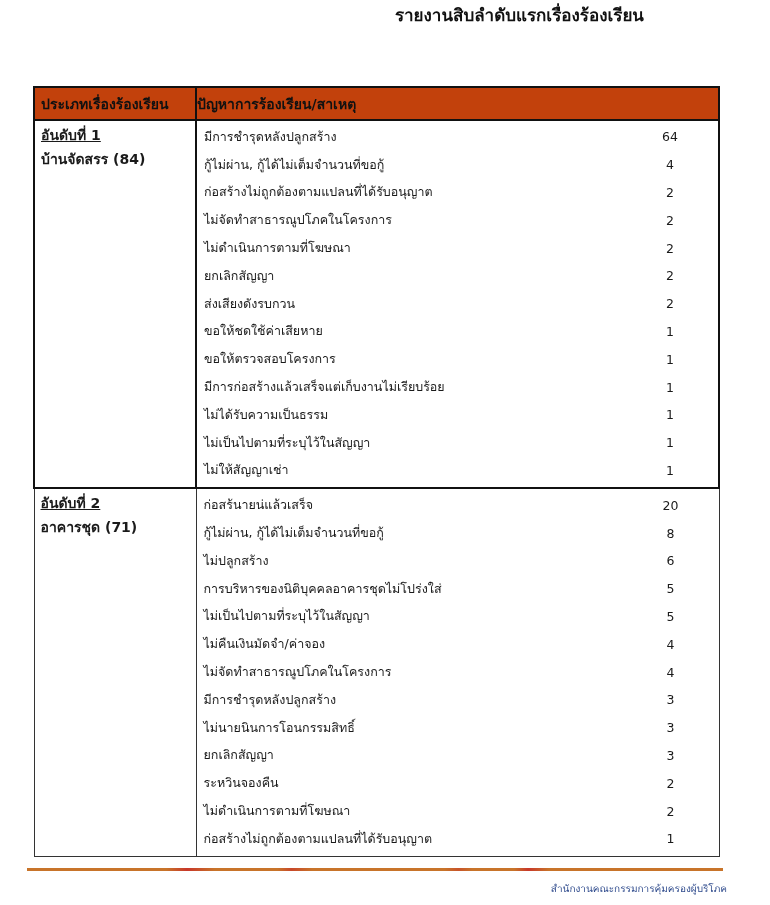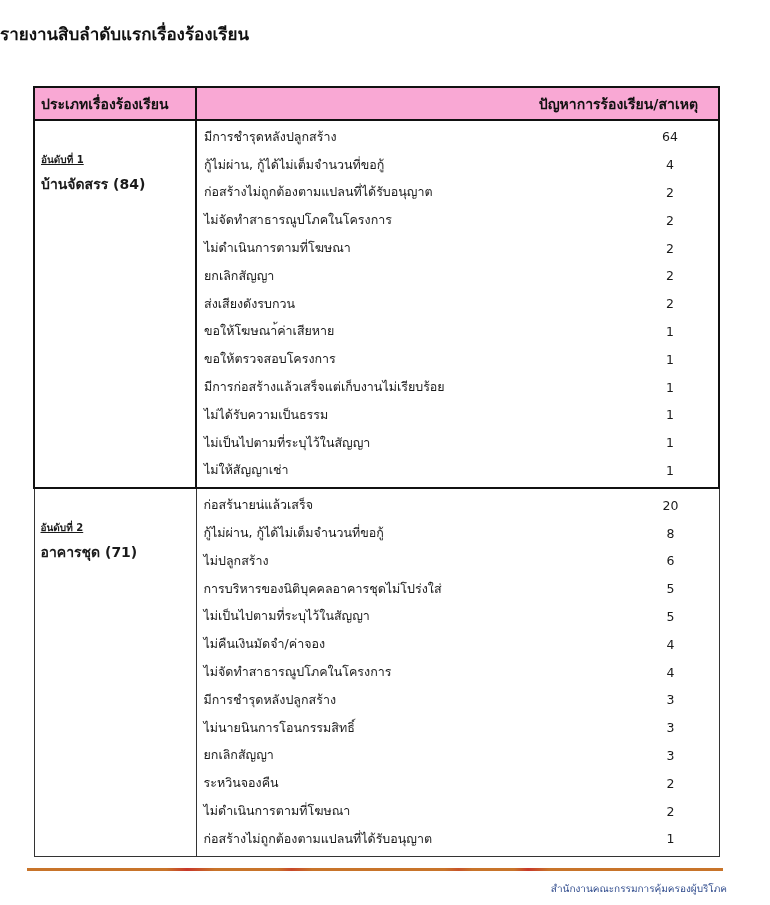--- a/index.html
+++ b/index.html
@@ -11,23 +11,23 @@
       width: 770px;
       height: 905px;
       position: relative;
       overflow: hidden;
       font-family: "DejaVu Sans", sans-serif;
       color: #1a1a1a;
     }
     .title-block {
       position: absolute;
       left: 0;
-      top: 20px;
+      top: 1px;
       width: 644px;
-      text-align: left;
+      text-align: right;
     }
     .title-line {
       font-weight: bold;
       font-size: 17px;
       line-height: 28px;
       color: #111;
     }
     .report-table {
       position: absolute;
       left: 33px;
@@ -36,53 +36,52 @@
       border-collapse: collapse;
       table-layout: fixed;
     }
     .report-table td, .report-table th {
       padding: 0;
       vertical-align: top;
     }
     .col-type { width: 162px; }
     .col-issue { width: 523px; }
     .header-row th {
-      background: #f9a8d4;
+      background: #c2410c;
       height: 31px;
       font-size: 14px;
       font-weight: bold;
       color: #111;
       border: 2px solid #111;
       vertical-align: middle;
     }
     .header-row th.h-type {
       text-align: left;
       padding-left: 6px;
     }
     .header-row th.h-issue {
-      text-align: right;
+      text-align: left;
       padding-right: 20px;
       margin-top: 21px;
     }
     .group-1 td {
       border: 2px solid #111;
     }
     .group-2 td {
       border: 1px solid #333;
     }
     .type-cell {
       padding: 4px 0 0 6px !important;
     }
     .rank-label {
       font-weight: bold;
       text-decoration: underline;
-      font-size: 10px;
+      font-size: 14px;
       line-height: 20px;
       display: block;
-      margin-top: 25px;
     }
     .category-label {
       font-weight: bold;
       font-size: 14px;
       line-height: 20px;
       display: block;
       margin-top: 4px;
     }
     .issue-list {
       padding: 2px 0 3px 0;
@@ -168,21 +167,21 @@
             </div>
           <div class="issue-row">
               <span class="issue-text">ยกเลิกสัญญา</span>
               <span class="issue-count">2</span>
             </div>
           <div class="issue-row">
               <span class="issue-text">ส่งเสียงดังรบกวน</span>
               <span class="issue-count">2</span>
             </div>
           <div class="issue-row">
-              <span class="issue-text">ขอให้โฆษณา้ค่าเสียหาย</span>
+              <span class="issue-text">ขอให้ชดใช้ค่าเสียหาย</span>
               <span class="issue-count">1</span>
             </div>
           <div class="issue-row">
               <span class="issue-text">ขอให้ตรวจสอบโครงการ</span>
               <span class="issue-count">1</span>
             </div>
           <div class="issue-row">
               <span class="issue-text">มีการก่อสร้างแล้วเสร็จแต่เก็บงานไม่เรียบร้อย</span>
               <span class="issue-count">1</span>
             </div>

